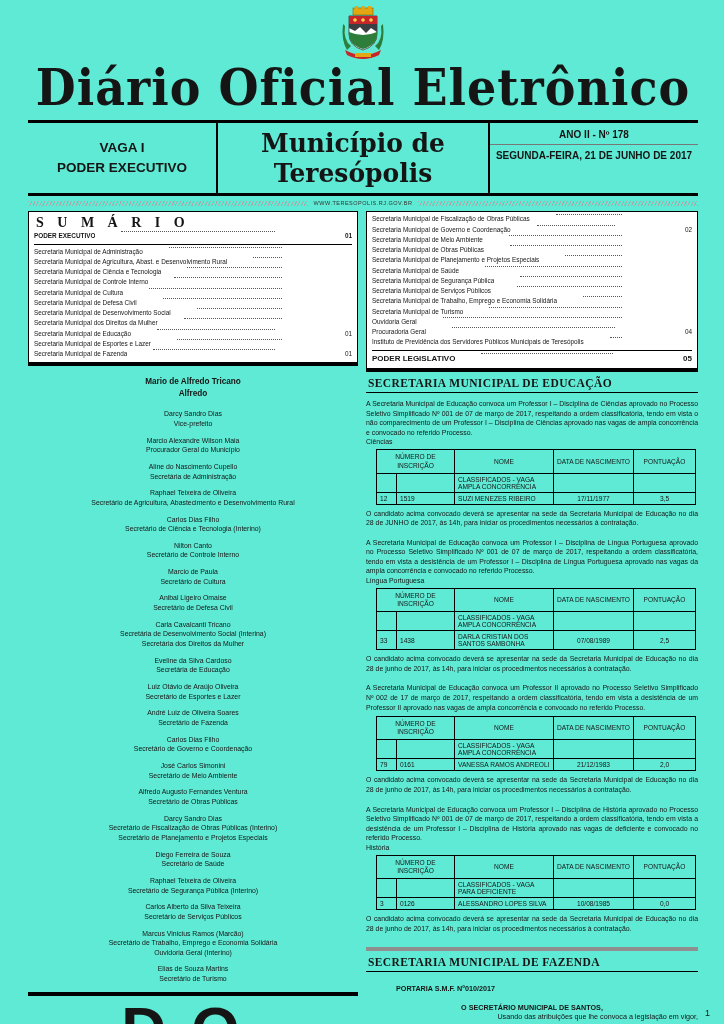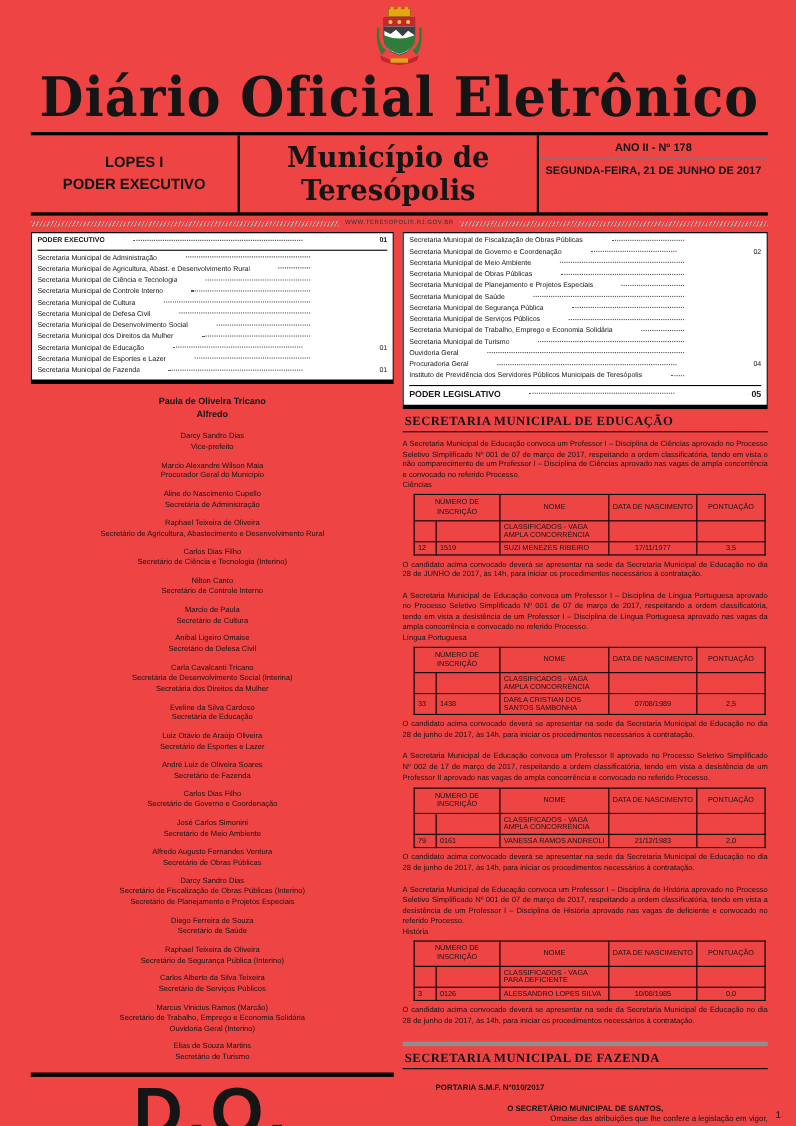--- a/index.html
+++ b/index.html
@@ -1,20 +1,20 @@
 <!DOCTYPE html>
 <html><head>
 <meta charset="utf-8">
 <style>
   * { margin:0; padding:0; box-sizing:border-box; }
   html,body { background:#e8e8e8; }
   body { font-family:"Liberation Sans", sans-serif; color:#151515; }
   .page {
     position:relative; width:724px; height:1024px; margin:0 auto;
-    background:#ef4444; overflow:hidden; padding:6px 26px 0 28px;
+    background:#5eead4; overflow:hidden; padding:6px 26px 0 28px;
   }
 
   
   .crest-wrap { text-align:center; height:56px; }
   .masthead {
     font-family:"DejaVu Serif", serif; font-weight:bold; text-align:center;
     font-size:46px; letter-spacing:1px; line-height:1.05; margin-top:2px;
     transform:scaleY(1.08);
   }
   .mast-rule { border-top:3px solid #000; margin-top:8px; }
@@ -32,21 +32,21 @@
 
   
   .cols { display:flex; gap:8px; }
   .col-l { width:330px; flex:none; }
   .col-r { flex:1; min-width:0; }
 
   
   .toc-box { border:1.5px solid #000; border-bottom:4px solid #000; padding:2px 5px 3px; background:#fff; }
   .toc-title { font-family:"Liberation Serif", serif; font-size:14px; letter-spacing:5px; font-weight:bold; padding:1px 0 0 2px; }
   .toc-main { font-size:8px; font-weight:bold; border-bottom:1px solid #000; padding-bottom:2px; margin-bottom:2px; }
-  .toc-row { display:flex; align-items:center; font-size:6.4px; line-height:1.6;gap:24px; }
+  .toc-row { display:flex; align-items:flex-start; font-size:6.4px; line-height:1.6;gap:24px; }
   .toc-label { white-space:nowrap; overflow:hidden; }
   .toc-dots { flex:1; border-bottom:1px dotted #555; margin:0 2px 2px; min-width:6px; }
   .toc-page { white-space:nowrap;margin-left:44px; }
   .toc-leg { font-size:8px; font-weight:bold; border-top:1.5px solid #000; padding-top:2px; margin-top:2px; }
 
   
   .officials { text-align:center; padding:10px 6px 0; }
   .official { margin-bottom:7px; font-size:6.9px; line-height:1.4; }
   .official .nm { }
   .official.first { font-size:8.2px; font-weight:bold; margin-bottom:10px; }
@@ -95,21 +95,21 @@
       <path d="M4 44 q18 10 36 0 l-2 5 q-16 8 -32 0 Z" fill="#c6262a"></path>
       <rect x="14" y="47" width="16" height="4" fill="#e2a713"></rect>
     </svg>
   </div>
 
   <div class="masthead">Diário Oficial Eletrônico</div>
   <div class="mast-rule"></div>
 
   <div class="band">
     <div class="band-cell band-left">
-      <div>LOPES I</div>
+      <div>VAGA I</div>
       <div>PODER EXECUTIVO</div>
     </div>
     <div class="band-div"></div>
     <div class="band-cell band-mid">Município de Teresópolis</div>
     <div class="band-div"></div>
     <div class="band-right">
       <div class="row1">ANO II - Nº 178</div>
       <div class="row2">SEGUNDA-FEIRA, 21 DE JUNHO DE 2017</div>
     </div>
   </div>
@@ -117,20 +117,21 @@
   <div class="site-line">
     <div class="hatch"></div>
     <div class="site-text">WWW.TERESOPOLIS.RJ.GOV.BR</div>
     <div class="hatch"></div>
   </div>
 
   <div class="cols">
 
     <div class="col-l">
       <div class="toc-box">
+        <div class="toc-title">S U M Á R I O</div>
         <div class="toc-main toc-row">
           <span class="toc-label">PODER EXECUTIVO</span>
           <span class="toc-dots"></span>
           <span class="toc-page">01</span>
         </div>
         <div id="toc-left">
             <div class="toc-row">
               <span class="toc-label">Secretaria Municipal de Administração</span>
               <span class="toc-dots"></span>
               <span class="toc-page"></span>
@@ -183,21 +184,21 @@
             <div class="toc-row">
               <span class="toc-label">Secretaria Municipal de Fazenda</span>
               <span class="toc-dots"></span>
               <span class="toc-page">01</span>
             </div>
           </div>
       </div>
 
       <div class="officials" id="officials">
           <div class="official first">
-            <span class="nm">Paula de Oliveira Tricano</span>
+            <span class="nm">Mario de Alfredo Tricano</span>
             <span class="rl">Alfredo</span>
           </div>
           <div class="official">
             <span class="nm" style="font-weight: normal;">Darcy Sandro Dias</span>
             <span class="rl">Vice-prefeito</span>
           </div>
           <div class="official">
             <span class="nm" style="font-weight: normal;">Marcio Alexandre Wilson Maia</span>
             <span class="rl">Procurador Geral do Município</span>
           </div>
@@ -502,19 +503,19 @@
             </tbody>
           </table>
           <div class="note">O candidato acima convocado deverá se apresentar na sede da Secretaria Municipal de Educação no dia 28 de junho de 2017, às 14h, para iniciar os procedimentos necessários à contratação.</div>
         </div>
 
       <div class="sec-bar"></div>
       <div class="sec-head">SECRETARIA MUNICIPAL DE FAZENDA</div>
 
       <div class="portaria">PORTARIA S.M.F. Nº010/2017</div>
       <div class="addressee">O SECRETÁRIO MUNICIPAL DE SANTOS,</div>
-      <div class="preamble">Omaise das atribuições que lhe confere a legislação em vigor,</div>
+      <div class="preamble">Usando das atribuições que lhe convoca a legislação em vigor,</div>
 
     </div>
   </div>
 
   <div class="pageno">1</div>
 </div>
 
 </body></html>

